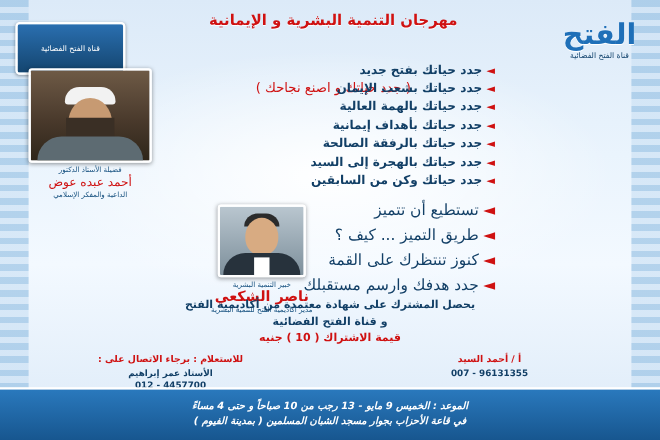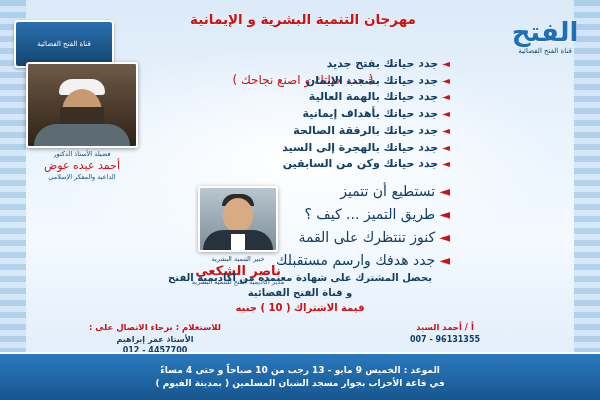--- a/index.html
+++ b/index.html
@@ -171,21 +171,21 @@
   .info-head{font-size:8.5px;color:#cf1111;font-weight:bold;line-height:1.4;}
   .info-body{font-size:8px;color:#123f66;font-weight:bold;line-height:1.4;direction:ltr;}
   .info-body.rtl{direction:rtl;}
 
   
   .footer{
     position:absolute;left:0;right:0;bottom:0;height:46px;
     background:linear-gradient(180deg,#2a79bd 0%,#17568f 100%);
     border-top:2px solid #ffffff;
     display:flex;flex-direction:column;align-items:center;justify-content:center;
-    color:#ffffff;text-align:center;
+    color:#ffffff;text-align:center;font-style:italic;
   }
   .f-line{font-size:9px;font-weight:bold;line-height:1.45;}
 </style>
 </head>
 <body>
 
 <div class="poster">
 
   <div class="band-right"></div>
   <div class="band-left"></div>

